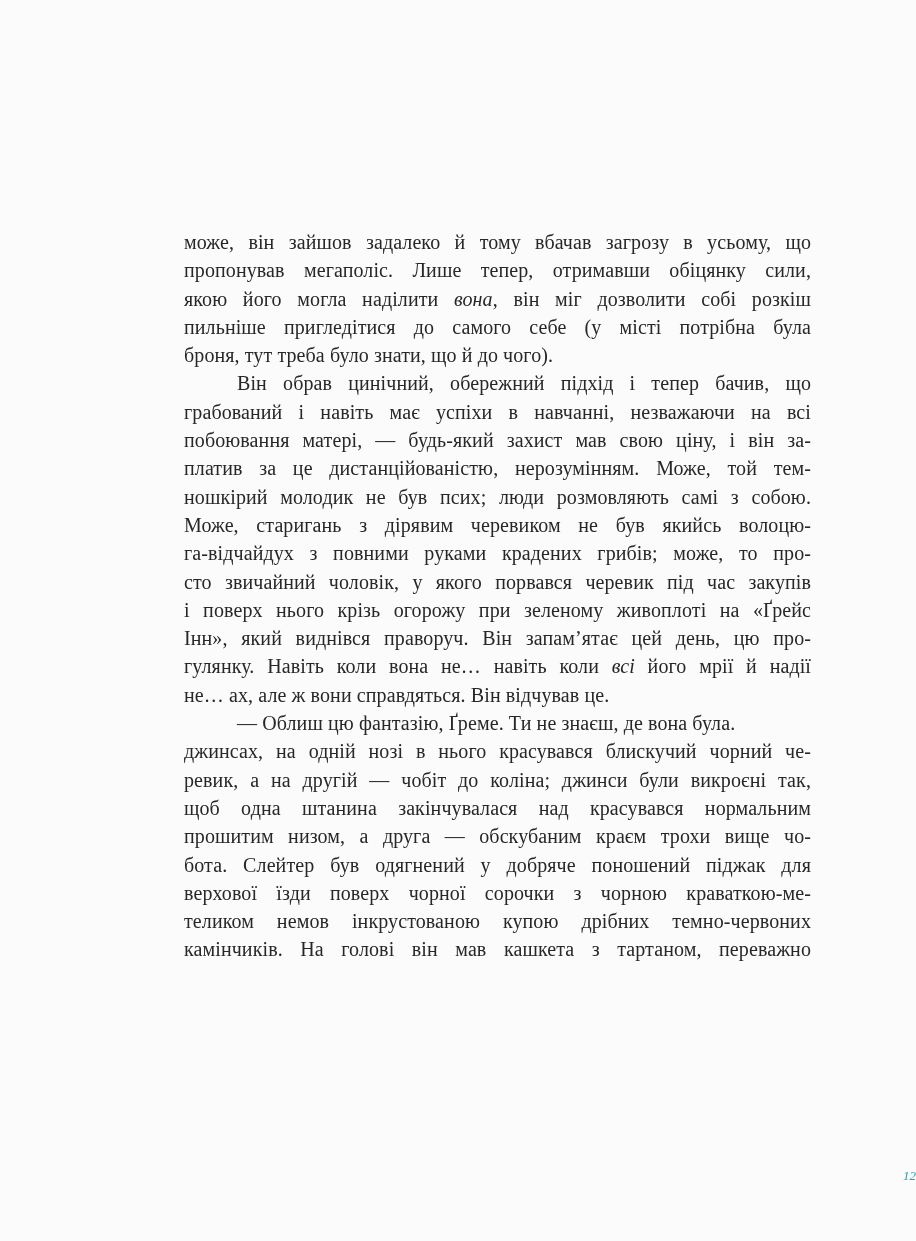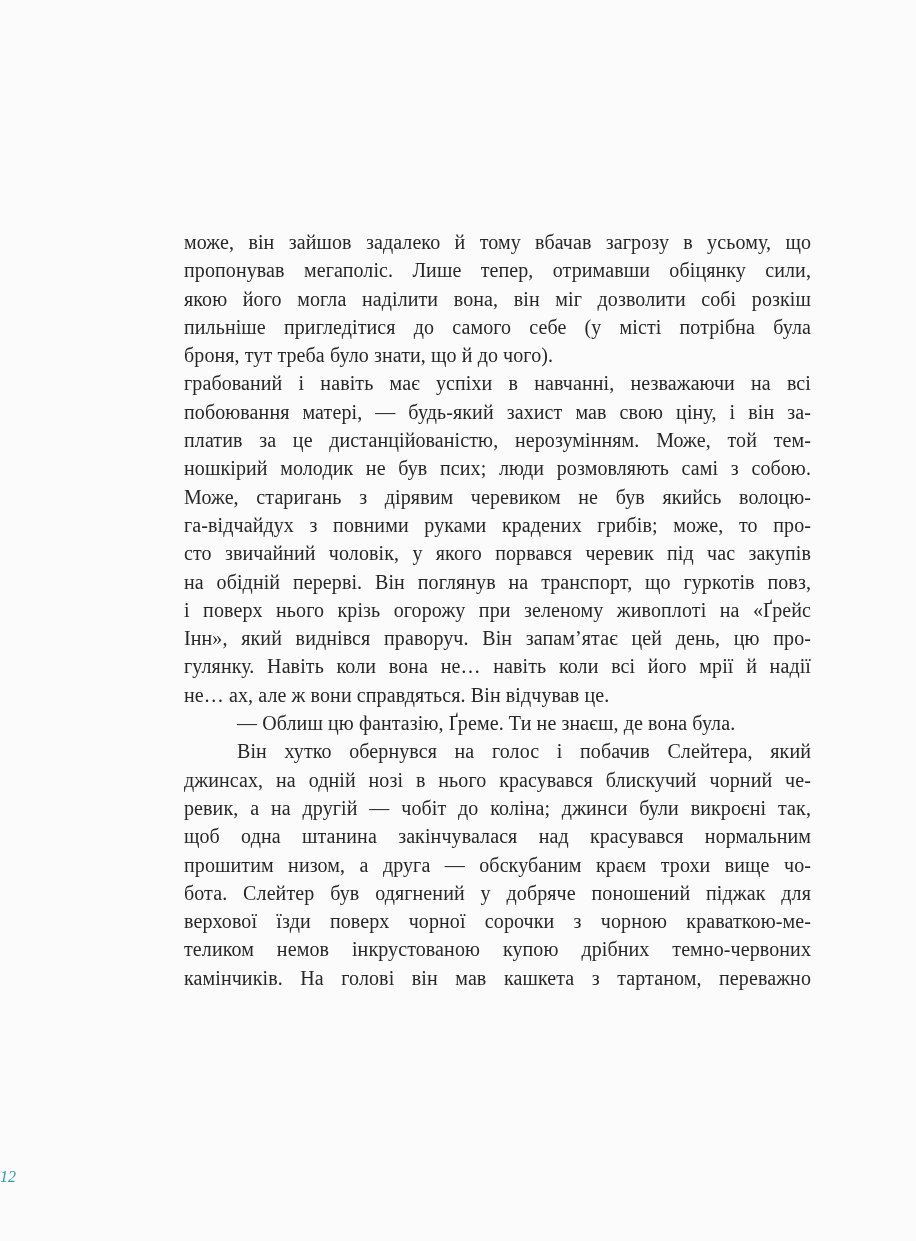--- a/index.html
+++ b/index.html
@@ -36,62 +36,62 @@
     overflow: hidden;
   }
   .line.j {
     text-align: justify;
     text-align-last: justify;
   }
   .line.ind {
     text-indent: 53px;
   }
   .it {
+    font-style: italic;
   }
   .page-number {
     position: absolute;
     left: 0;
     width: 100%;
     top: 1168px;
-    text-align: left;
-    font-size: 16px;
+    text-align: right;
+    font-size: 13px;
     font-style: italic;
   }
 </style>
 </head>
 <body style="background: rgb(251, 251, 251);">
 
 <div class="page">
   <main class="text-block" style="color: rgb(39, 39, 39);">
       <div class="paragraph">
         <div class="line j"><span>може, він зайшов задалеко й тому вбачав загрозу в усьому, що</span></div>
         <div class="line j"><span>пропонував мегаполіс. Лише тепер, отримавши обіцянку сили,</span></div>
         <div class="line j"><span>якою його могла наділити </span><span class="it">вона</span><span>, він міг дозволити собі розкіш</span></div>
         <div class="line j"><span>пильніше пригледітися до самого себе (у місті потрібна була</span></div>
         <div class="line"><span>броня, тут треба було знати, що й до чого).</span></div>
       </div>
       <div class="paragraph">
+        <div class="line j ind"><span>Він обрав цинічний, обережний підхід і тепер бачив, що</span></div>
         <div class="line j"><span>грабований і навіть має успіхи в навчанні, незважаючи на всі</span></div>
         <div class="line j"><span>побоювання матері, — будь-який захист мав свою ціну, і він за-</span></div>
         <div class="line j"><span>платив за це дистанційованістю, нерозумінням. Може, той тем-</span></div>
         <div class="line j"><span>ношкірий молодик не був псих; люди розмовляють самі з собою.</span></div>
         <div class="line j"><span>Може, старигань з дірявим черевиком не був якийсь волоцю-</span></div>
         <div class="line j"><span>га-відчайдух з повними руками крадених грибів; може, то про-</span></div>
         <div class="line j"><span>сто звичайний чоловік, у якого порвався черевик під час закупів</span></div>
-        <div class="line j"><span>на обідній перерві. Він поглянув на транспорт, що гуркотів повз,</span></div>
         <div class="line j"><span>і поверх нього крізь огорожу при зеленому живоплоті на «Ґрейс</span></div>
         <div class="line j"><span>Інн», який виднівся праворуч. Він запам’ятає цей день, цю про-</span></div>
         <div class="line j"><span>гулянку. Навіть коли вона не… навіть коли </span><span class="it">всі</span><span> його мрії й надії</span></div>
         <div class="line"><span>не… ах, але ж вони справдяться. Він відчував це.</span></div>
       </div>
       <div class="paragraph">
         <div class="line ind"><span>— Облиш цю фантазію, Ґреме. Ти не знаєш, де вона була.</span></div>
       </div>
       <div class="paragraph">
-        <div class="line j ind"><span>Він хутко обернувся на голос і побачив Слейтера, який</span></div>
         <div class="line j"><span>джинсах, на одній нозі в нього красувався блискучий чорний че-</span></div>
         <div class="line j"><span>ревик, а на другій — чобіт до коліна; джинси були викроєні так,</span></div>
         <div class="line j"><span>щоб одна штанина закінчувалася над красувався нормальним</span></div>
         <div class="line j"><span>прошитим низом, а друга — обскубаним краєм трохи вище чо-</span></div>
         <div class="line j"><span>бота. Слейтер був одягнений у добряче поношений піджак для</span></div>
         <div class="line j"><span>верхової їзди поверх чорної сорочки з чорною краваткою-ме-</span></div>
         <div class="line j"><span>теликом немов інкрустованою купою дрібних темно-червоних</span></div>
         <div class="line j"><span>камінчиків. На голові він мав кашкета з тартаном, переважно</span></div>
       </div>
     </main>

